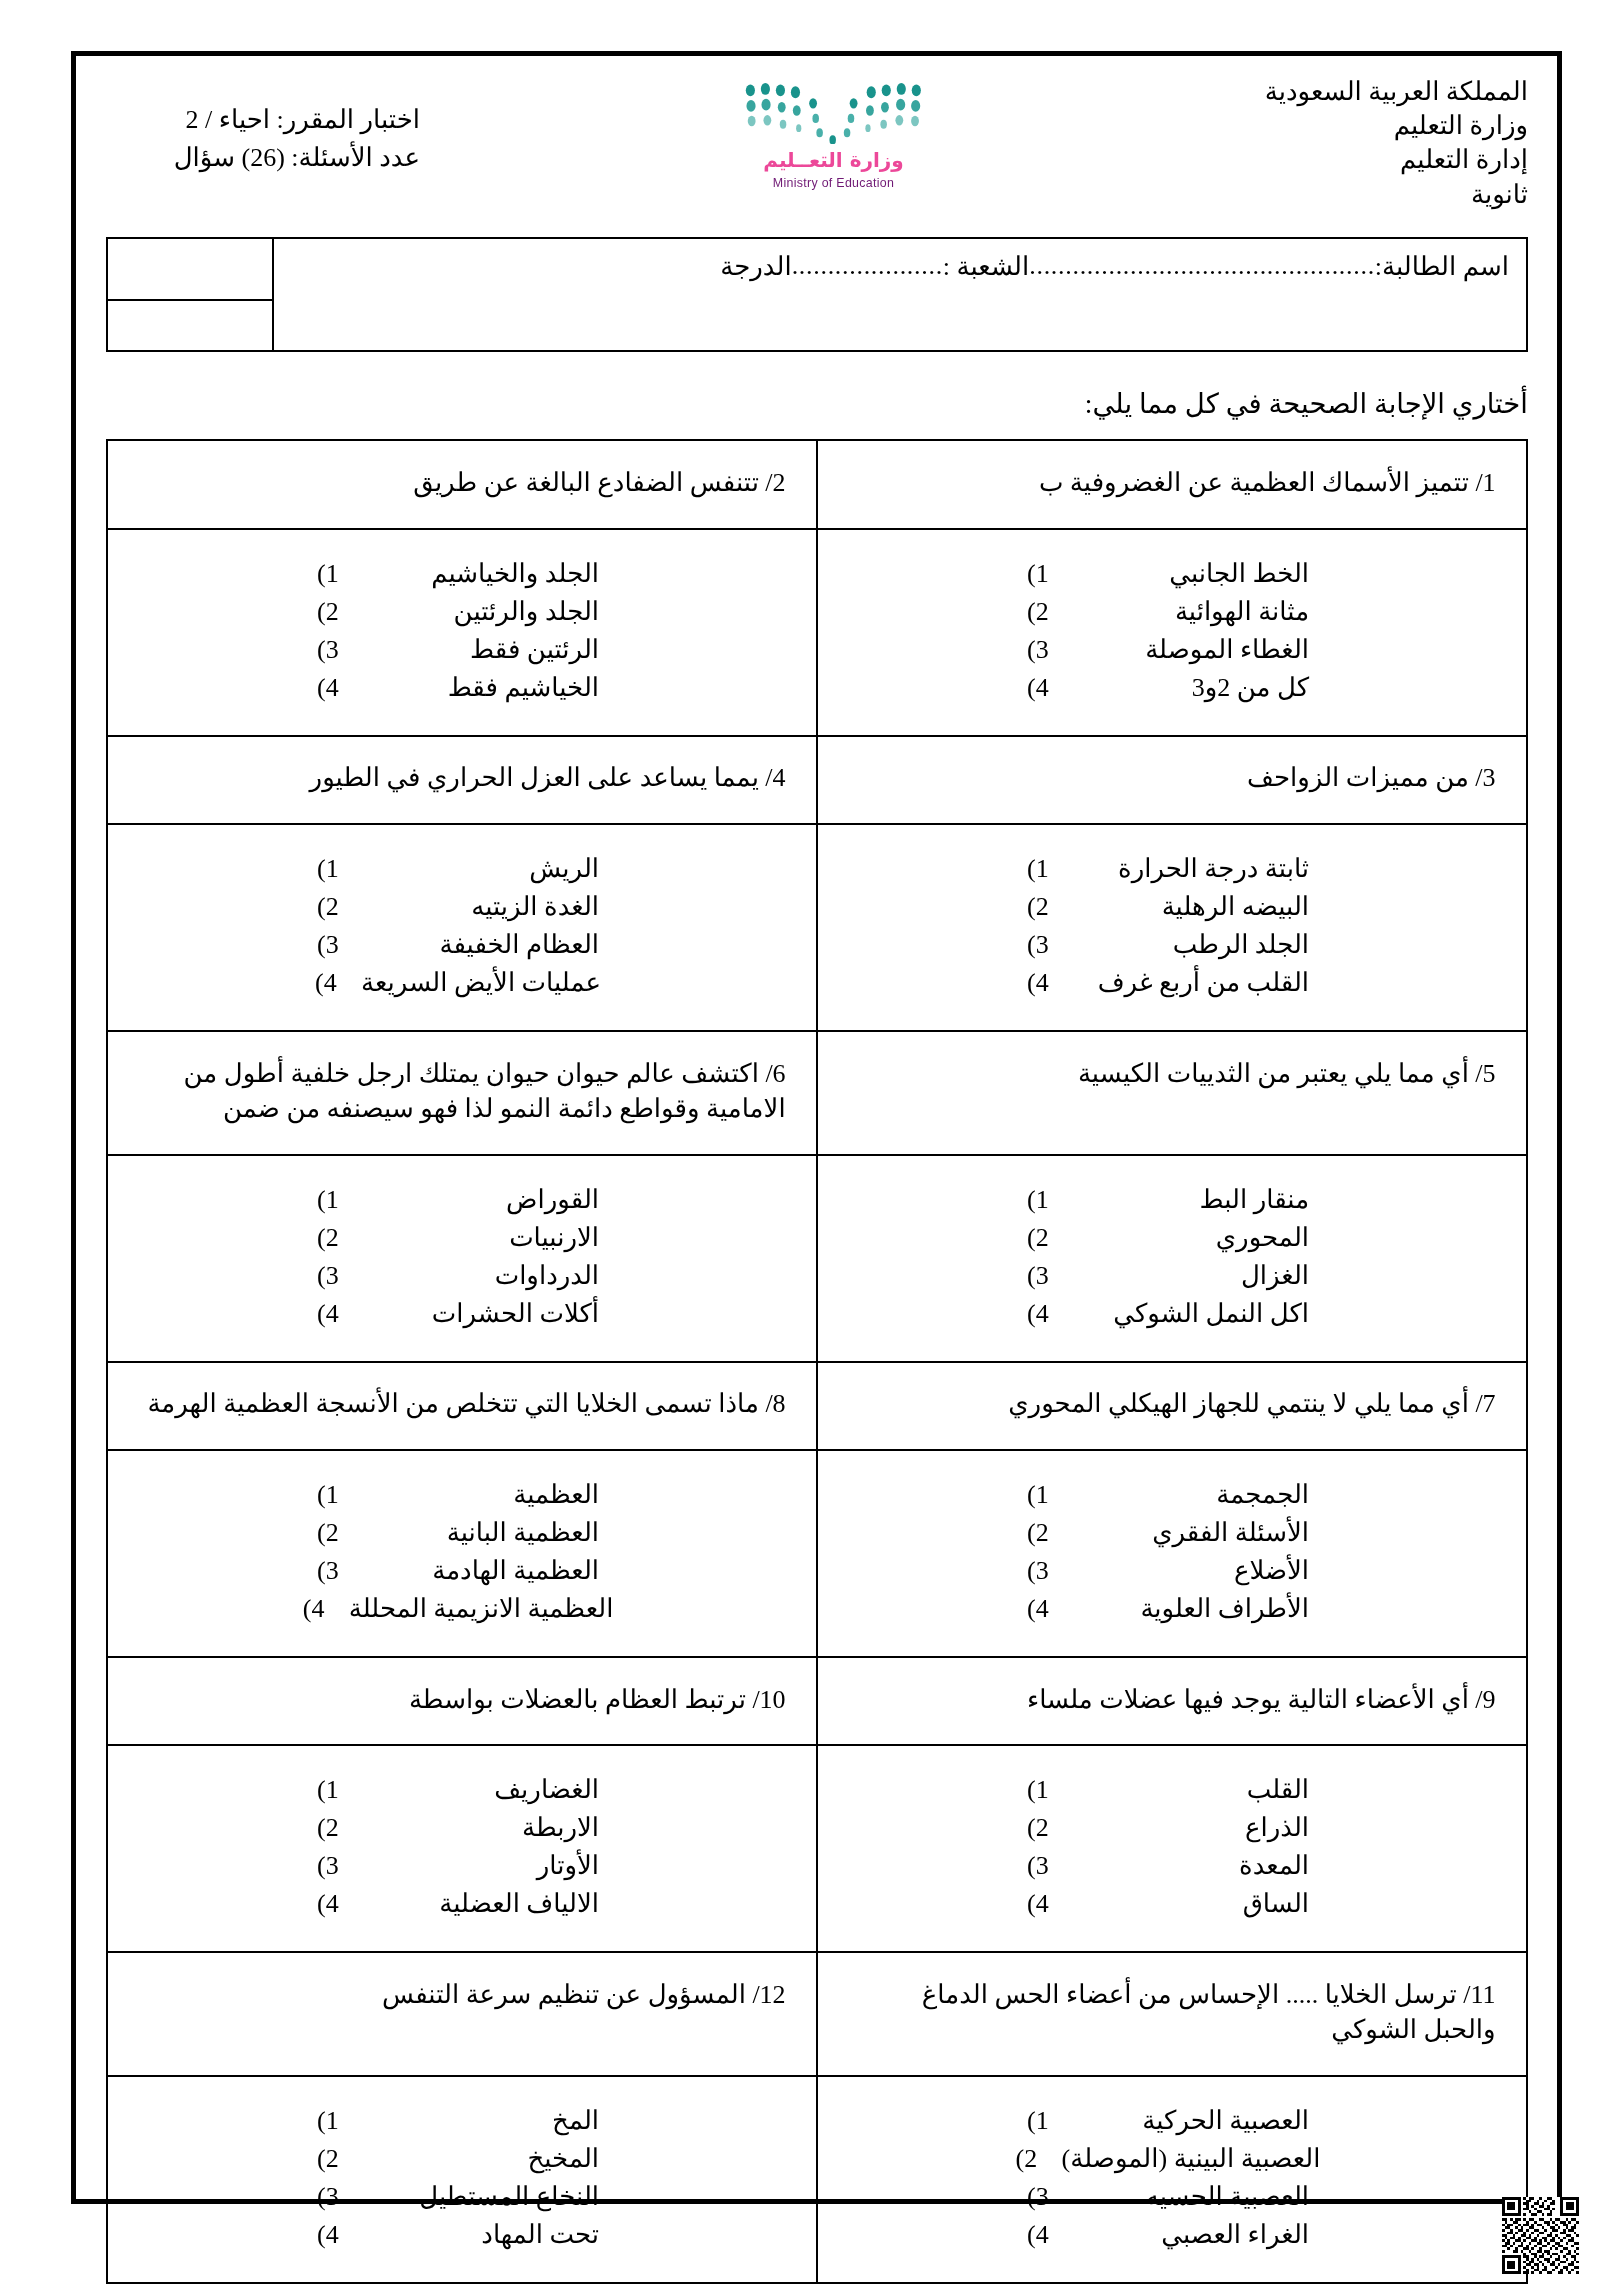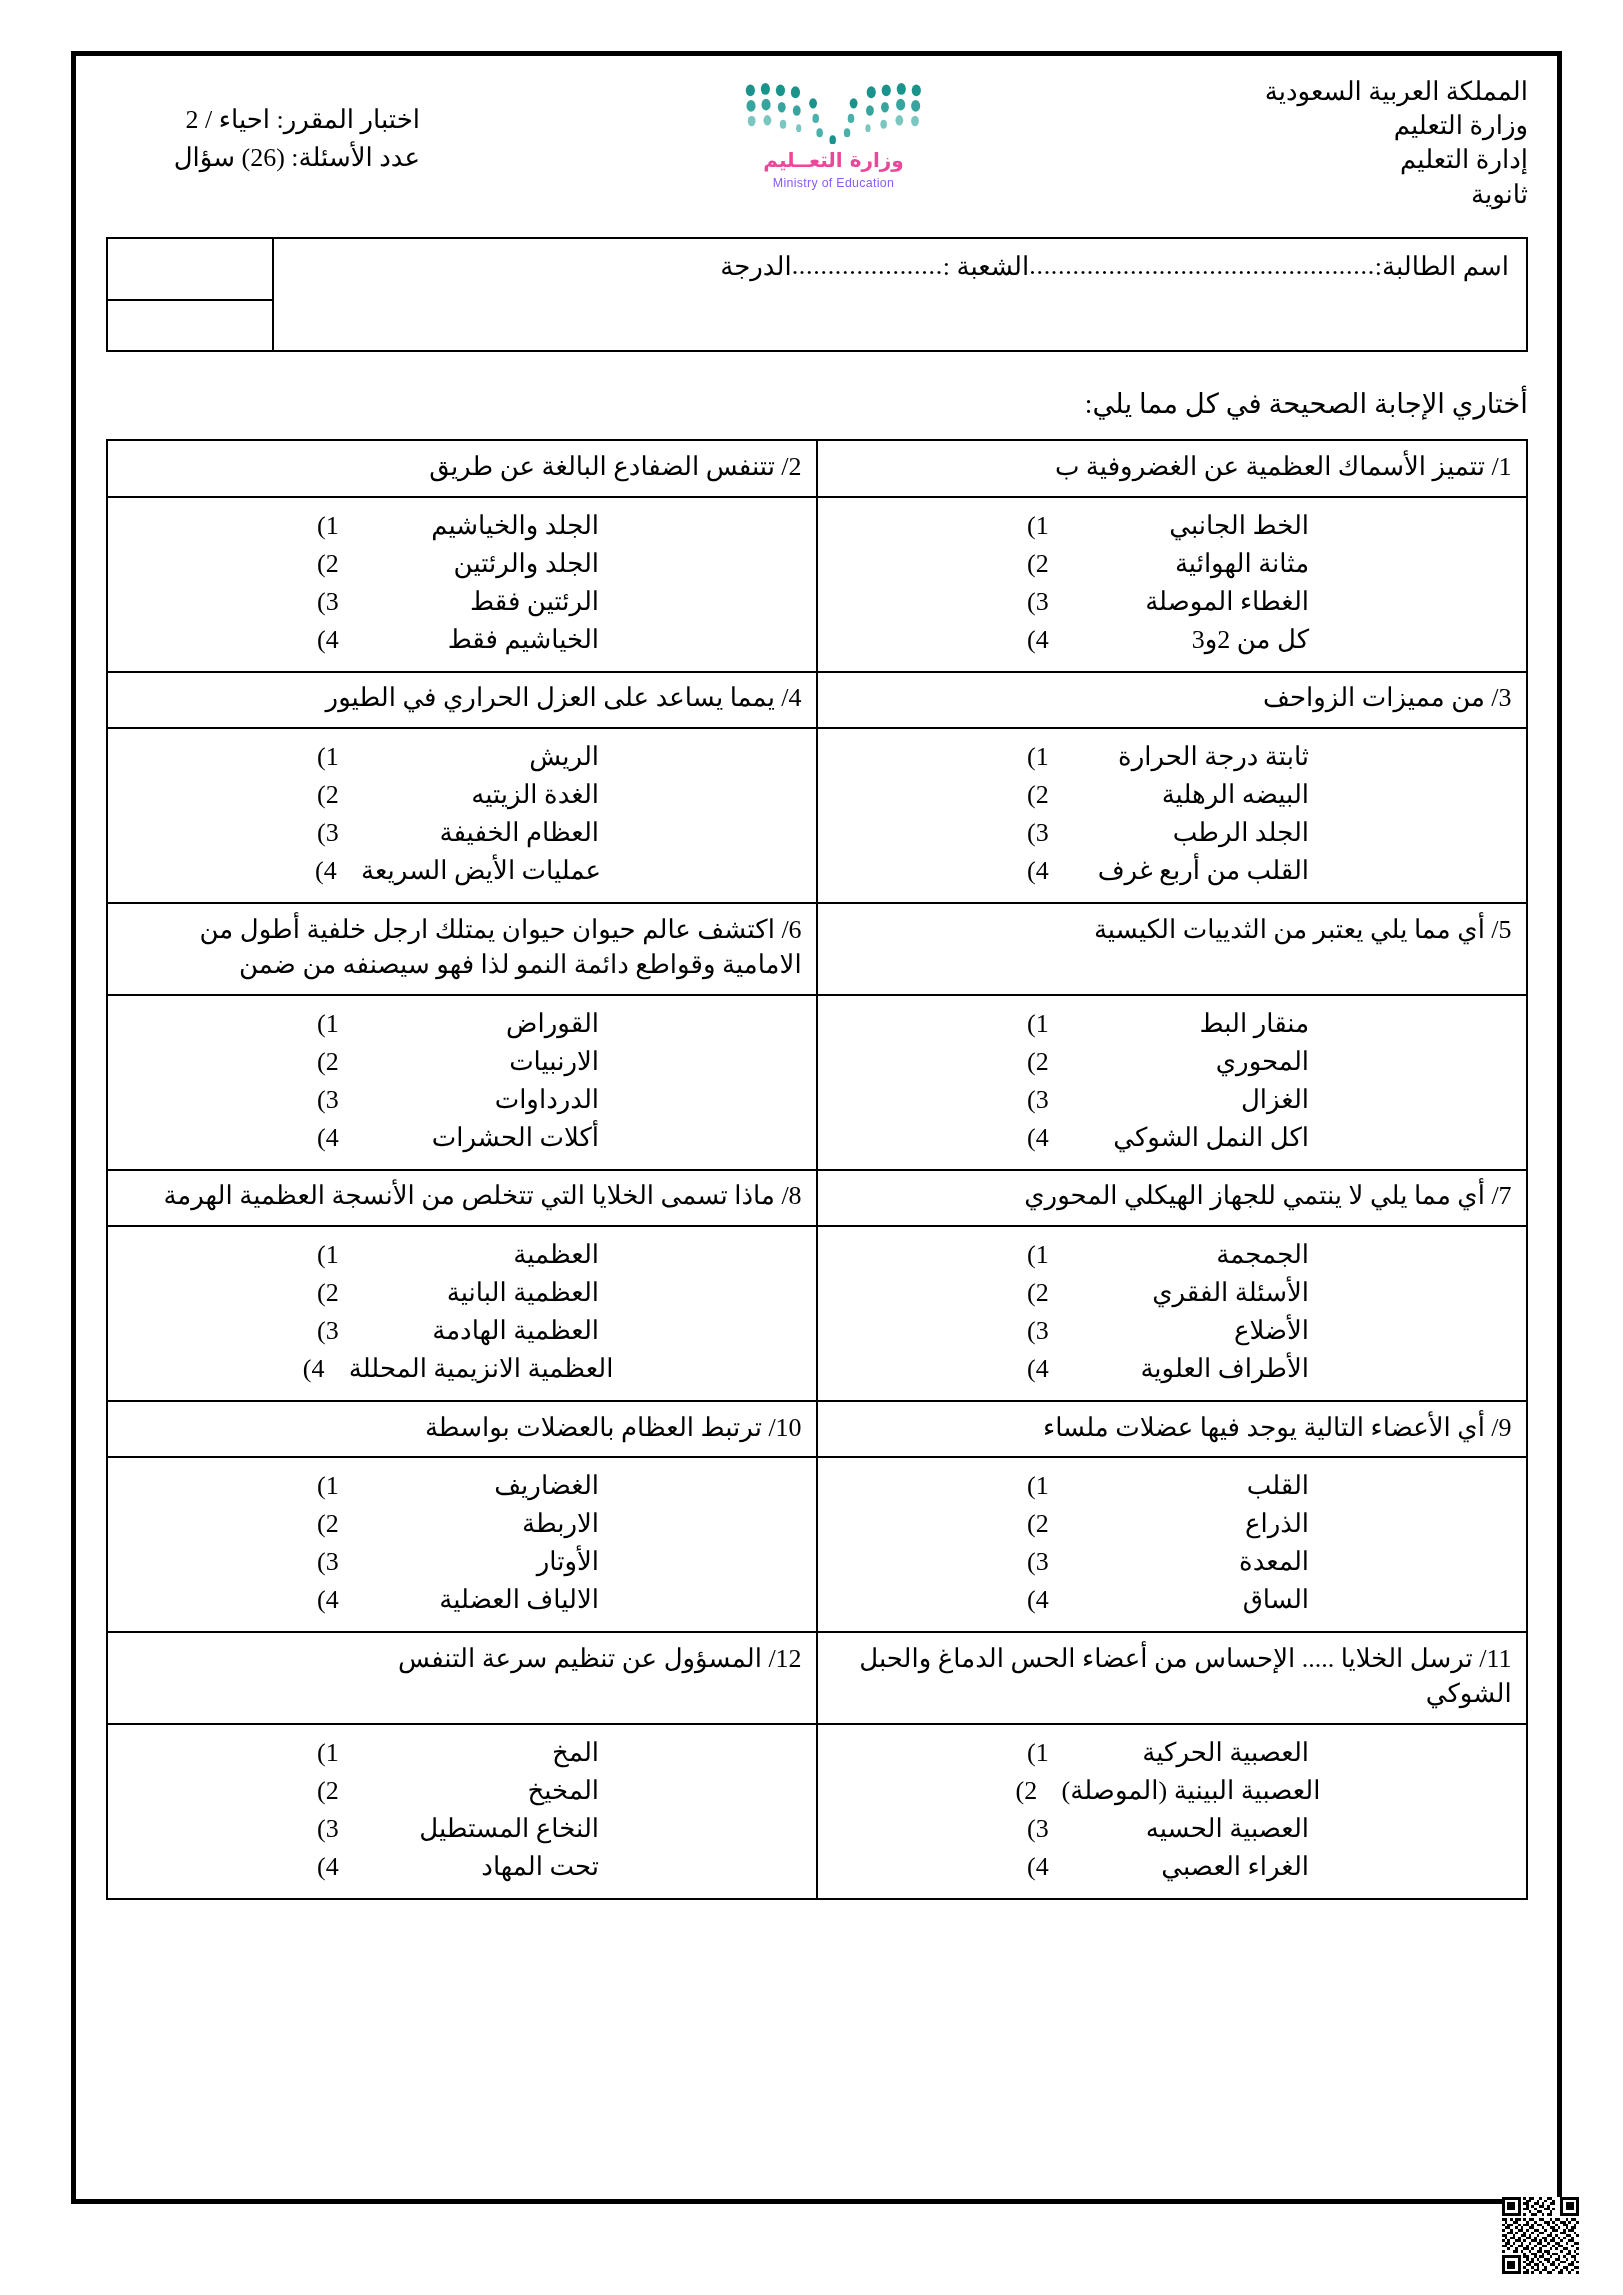--- a/index.html
+++ b/index.html
@@ -75,21 +75,21 @@
     font-size: 20px;
     color: #ec4899;
     letter-spacing: 0.7px;
     font-family: "DejaVu Sans", sans-serif;
     font-weight: 700;
     direction: rtl;
   }
   .logo-sub {
     margin-top: 3.3px;
     font-size: 12.4px;
-    color: #8b5cf6;
+    color: #701a75;
     font-family: "Liberation Sans", sans-serif;
     direction: ltr;
     letter-spacing: 0.3px;
   }
   .header-left {
     text-align: right;
     font-size: 26px;
     line-height: 1.45;
     white-space: nowrap;
     padding-top: 29px;
@@ -140,21 +140,21 @@
   table.qtable {
     margin: 0 22px;
     width: calc(100% - 44px);
     border-collapse: collapse;
     table-layout: fixed;
     direction: rtl;
   }
   table.qtable td {
     border: 2.6px solid #000;
     vertical-align: top;
-    padding: 0;
+    padding: 16px;
     width: 50%;
     box-sizing: border-box;
   }
   .qcell {
     padding: 7.9px 14.4px 10.5px 14.4px;
     font-size: 26px;
     line-height: 1.38;
     text-align: right;
     min-height: 42px;
     box-sizing: border-box;

